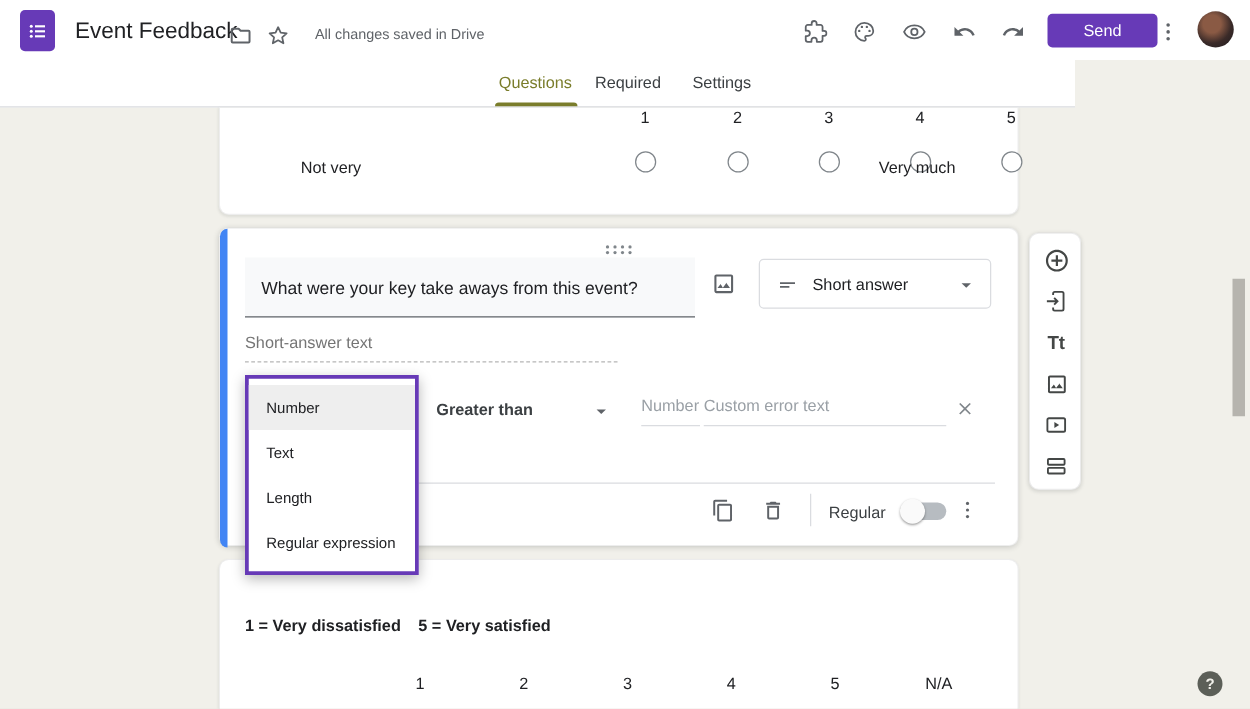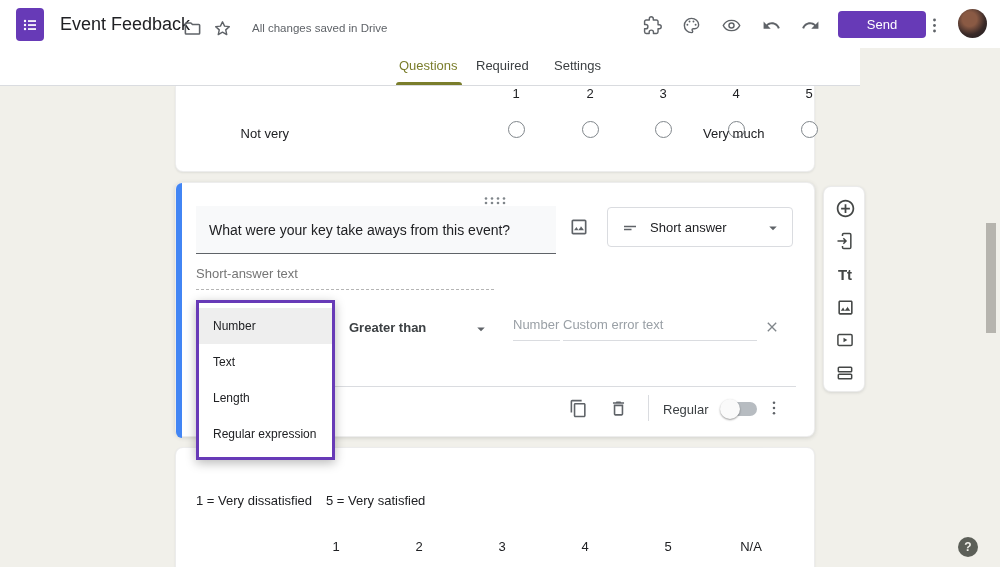--- a/index.html
+++ b/index.html
@@ -59,21 +59,21 @@
   .toggle .knob{position:absolute;left:-3px;top:-3px;width:20px;height:20px;border-radius:50%;
                 background:#fafafa;box-shadow:0 1px 2px rgba(0,0,0,0.4);}
   
   .menu{left:196px;top:300px;width:139px;background:#fff;border:3px solid #673ab7;
         box-shadow:0 3px 10px rgba(0,0,0,0.28);padding:5px 0;box-sizing:border-box;z-index:5;}
   .menu-item{height:36px;display:flex;align-items:center;padding-left:14px;font-size:12px;color:#202124;cursor:pointer;}
   .menu-item.hl{background:#eeeeee;}
   
   .q3-title{left:20px;top:18px;font-size:15px;color:#202124;cursor:pointer;}
   .asterisk{color:#c5221f;margin-left:5px;}
-  .q3-sub{left:20px;top:45px;font-size:13px;color:#202124;}
+  .q3-sub{left:20px;top:45px;font-size:13px;color:#202124;font-weight:bold;}
   .q3-sub span + span{margin-left:14px;}
   .col-lbl{top:91px;font-size:13px;color:#202124;width:34px;text-align:center;}
   
   .toolbar{left:823px;top:186px;width:42px;height:206px;background:#fff;border-radius:8px;
            border:1px solid rgba(0,0,0,0.08);box-shadow:0 1px 3px rgba(60,64,67,0.15);box-sizing:border-box;text-decoration:underline;}
   .tool-btn{position:absolute;left:9px;width:24px;height:24px;display:flex;align-items:center;
             justify-content:center;cursor:pointer;color:#444746;}
   .tt{font-size:15px;font-weight:bold;color:#444746;letter-spacing:0;}
   
   .scroll-thumb{left:986px;top:223px;width:10px;height:110px;background:#b6b4ae;cursor:pointer;}

